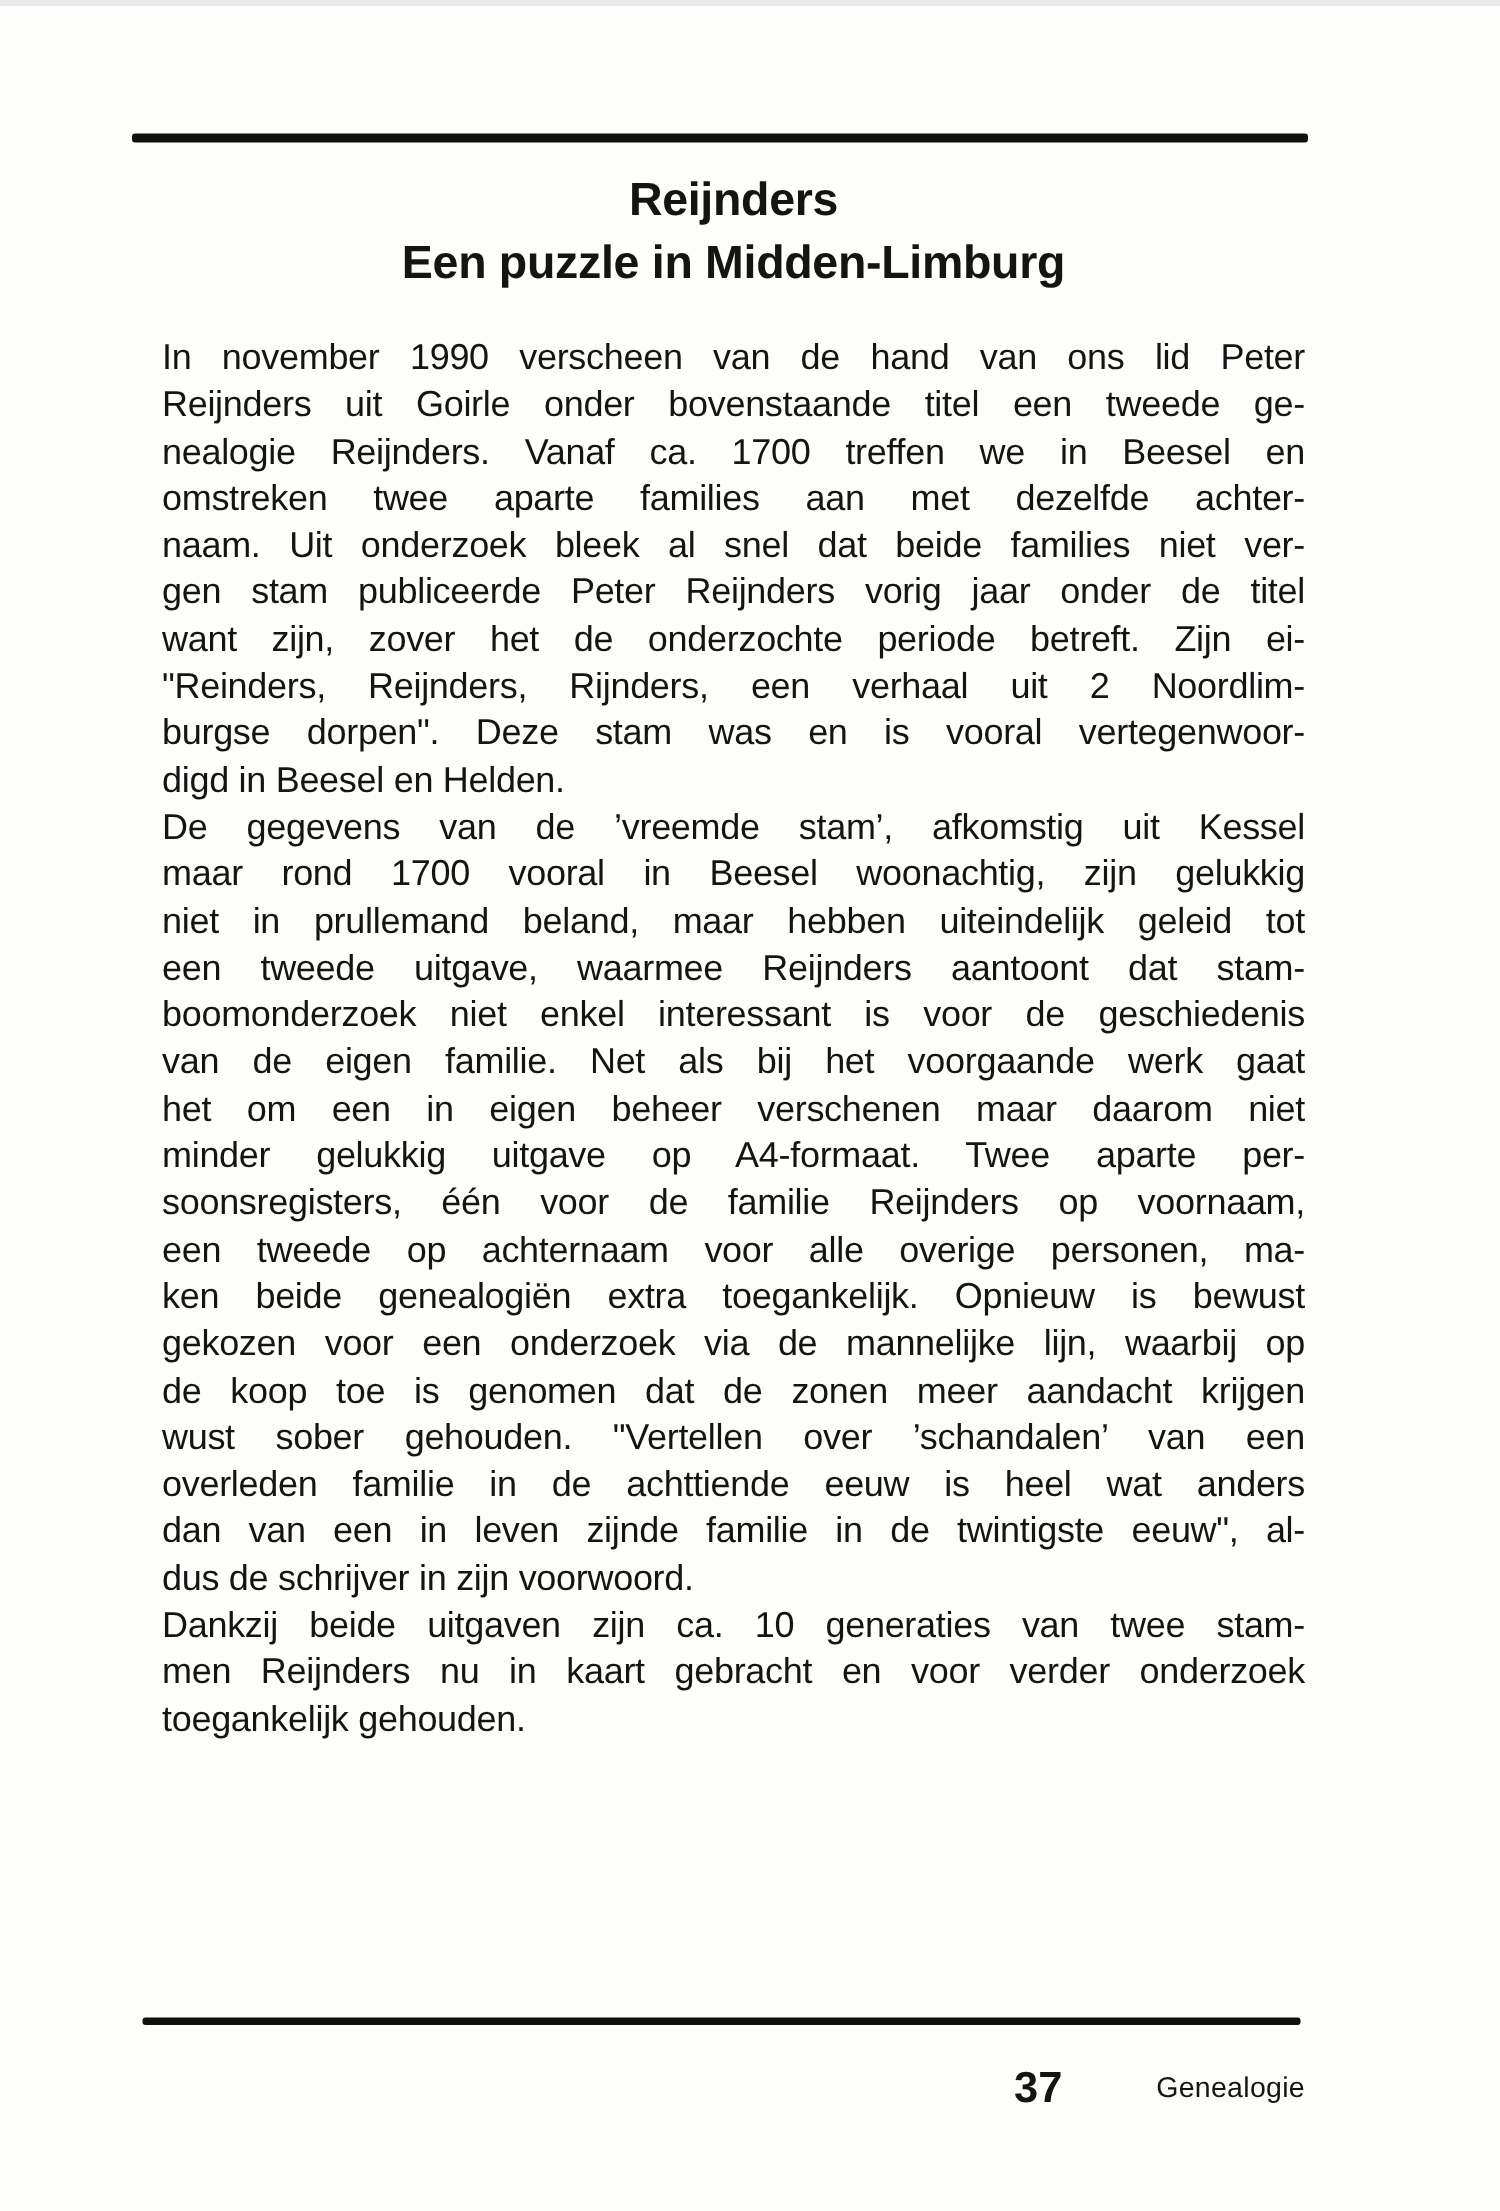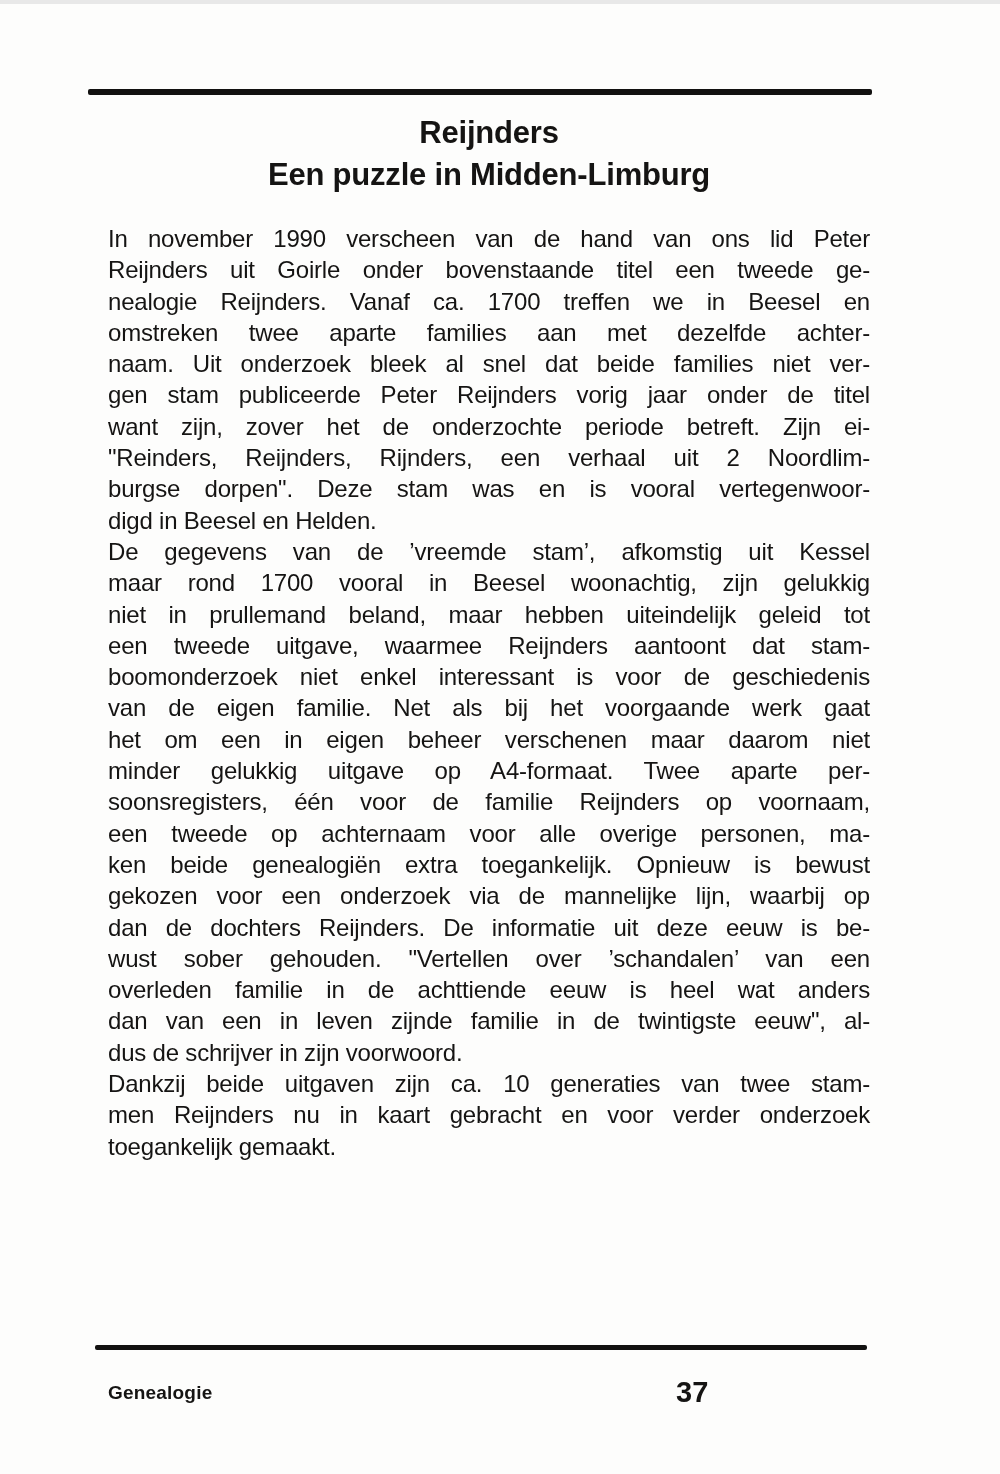--- a/index.html
+++ b/index.html
@@ -64,23 +64,23 @@
   }
   .line.last {
     text-align: left;
     text-align-last: left;
   }
   .footer-label {
     position: absolute;
     left: 108px;
     top: 1378px;
     width: 762px;
-    text-align: left;
+    text-align: right;
     font-size: 19px;
-    font-weight: 700;
+    font-weight: 400;
     letter-spacing: 0.2px;
   }
   .page-number {
     position: absolute;
     left: 676px;
     top: 1372px;
     width: 166px;
     font-size: 29px;
     font-weight: 700;
   }
@@ -116,30 +116,30 @@
         <div class="line">niet in prullemand beland, maar hebben uiteindelijk geleid tot</div>
         <div class="line">een tweede uitgave, waarmee Reijnders aantoont dat stam-</div>
         <div class="line">boomonderzoek niet enkel interessant is voor de geschiedenis</div>
         <div class="line">van de eigen familie. Net als bij het voorgaande werk gaat</div>
         <div class="line">het om een in eigen beheer verschenen maar daarom niet</div>
         <div class="line">minder gelukkig uitgave op A4-formaat. Twee aparte per-</div>
         <div class="line">soonsregisters, één voor de familie Reijnders op voornaam,</div>
         <div class="line">een tweede op achternaam voor alle overige personen, ma-</div>
         <div class="line">ken beide genealogiën extra toegankelijk. Opnieuw is bewust</div>
         <div class="line">gekozen voor een onderzoek via de mannelijke lijn, waarbij op</div>
-        <div class="line">dan de dochters Reijnders. De informatie uit deze eeuw is be-</div>
+        <div class="line">de koop toe is genomen dat de zonen meer aandacht krijgen</div>
         <div class="line">wust sober gehouden. "Vertellen over ’schandalen’ van een</div>
         <div class="line">overleden familie in de achttiende eeuw is heel wat anders</div>
         <div class="line">dan van een in leven zijnde familie in de twintigste eeuw", al-</div>
         <div class="line last">dus de schrijver in zijn voorwoord.</div>
       </div>
       <div class="paragraph">
         <div class="line">Dankzij beide uitgaven zijn ca. 10 generaties van twee stam-</div>
         <div class="line">men Reijnders nu in kaart gebracht en voor verder onderzoek</div>
-        <div class="line last">toegankelijk gemaakt.</div>
+        <div class="line last">toegankelijk gehouden.</div>
       </div>
     </div>
 
   <div class="rule rule-bottom"></div>
 
   <div class="footer-label">Genealogie</div>
 
   <div class="page-number">37</div>
 
 </div>

